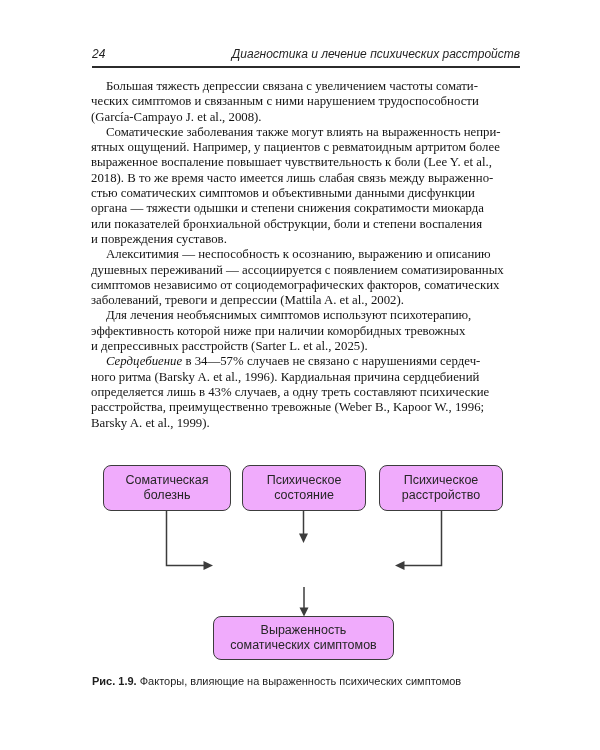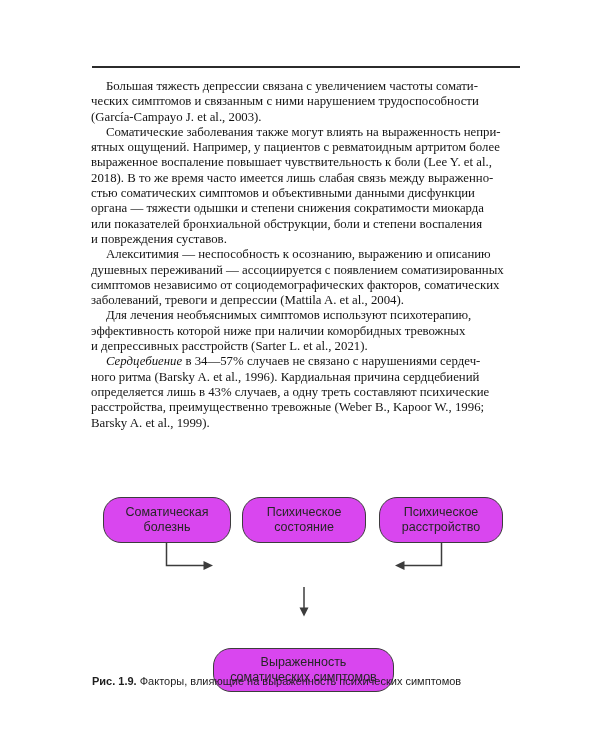--- a/index.html
+++ b/index.html
@@ -28,62 +28,65 @@
     font-size:12.8px; line-height:15.3px; color:#141414;
   }
   .body-text p {
     margin:0; white-space:pre-line; text-indent:15px;
   }
   .ital { font-style:italic; }
   
   .arrows { position:absolute; left:0; top:0; pointer-events:none; }
   .dbox {
     position:absolute;
-    border:1.4px solid #3c3c3c; border-radius:18px; background:#d946ef;
+    border:1.4px solid #3c3c3c; border-radius:8px; background:#f0abfc;
     display:flex; align-items:center; justify-content:center;
     text-align:center; white-space:pre-line;
     font-family:"Liberation Sans", sans-serif;
     font-size:12.5px; line-height:15px; color:#262626;
     box-sizing:border-box;
-    margin-top:32px;
   }
   
   .caption {
     position:absolute; left:92px; top:675px; width:440px;
     font-family:"Liberation Sans", sans-serif;
     font-size:11px; line-height:13px; color:#1f1f1f;
   }
   .cap-label { font-weight:bold;margin-top:36px; }
 </style>
 </head>
 <body>
 
 <div class="page">
 
+  <div class="header">
+    <span>24</span>
+    <span>Диагностика и лечение психических расстройств</span>
+  </div>
   <div class="header-rule"></div>
 
   <div class="body-text">
     <p>Большая тяжесть депрессии связана с увеличением частоты сомати-
 ческих симптомов и связанным с ними нарушением трудоспособности
-(García-Campayo J. et al., 2003).</p>
+(García-Campayo J. et al., 2008).</p>
     <p>Соматические заболевания также могут влиять на выраженность непри-
 ятных ощущений. Например, у пациентов с ревматоидным артритом более
 выраженное воспаление повышает чувствительность к боли (Lee Y. et al.,
 2018). В то же время часто имеется лишь слабая связь между выраженно-
 стью соматических симптомов и объективными данными дисфункции
 органа — тяжести одышки и степени снижения сократимости миокарда
 или показателей бронхиальной обструкции, боли и степени воспаления
 и повреждения суставов.</p>
     <p>Алекситимия — неспособность к осознанию, выражению и описанию
 душевных переживаний — ассоциируется с появлением соматизированных
 симптомов независимо от социодемографических факторов, соматических
-заболеваний, тревоги и депрессии (Mattila A. et al., 2004).</p>
+заболеваний, тревоги и депрессии (Mattila A. et al., 2002).</p>
     <p>Для лечения необъяснимых симптомов используют психотерапию,
 эффективность которой ниже при наличии коморбидных тревожных
-и депрессивных расстройств (Sarter L. et al., 2021).</p>
+и депрессивных расстройств (Sarter L. et al., 2025).</p>
     <p><span class="ital">Сердцебиение</span><span> в 34—57% случаев не связано с нарушениями сердеч-
 ного ритма (Barsky A. et al., 1996). Кардиальная причина сердцебиений
 определяется лишь в 43% случаев, а одну треть составляют психические
 расстройства, преимущественно тревожные (Weber B., Kapoor W., 1996;
 Barsky A. et al., 1999).</span></p>
   </div>
 
   <svg class="arrows" width="600" height="750" viewBox="0 0 600 750">
     <g stroke="#3c3c3c" stroke-width="1.5" fill="none">
       <path d="M166.5 511 V565.5 H204"></path>

